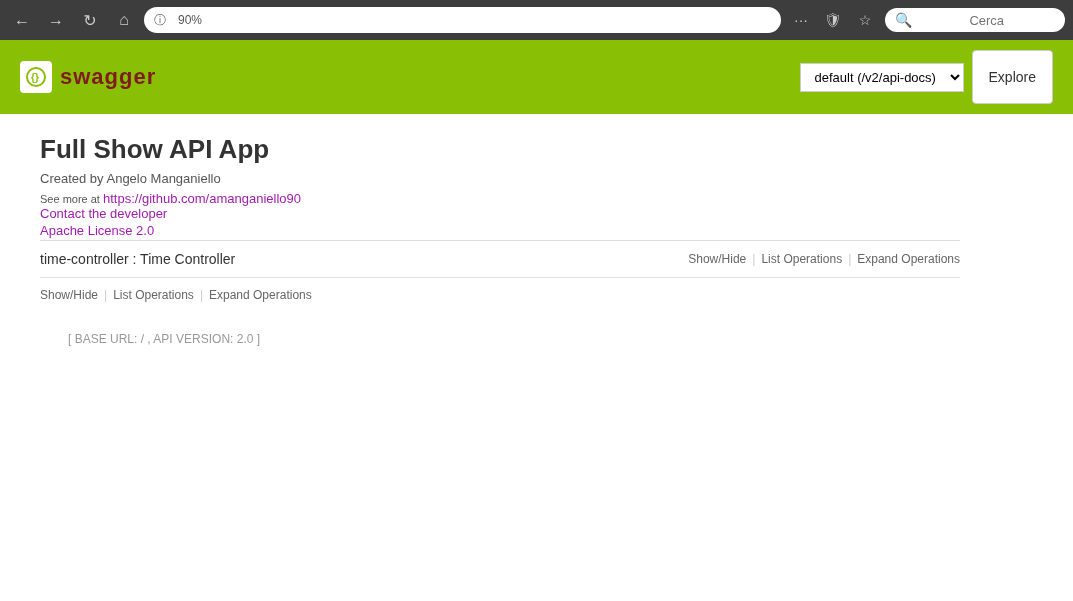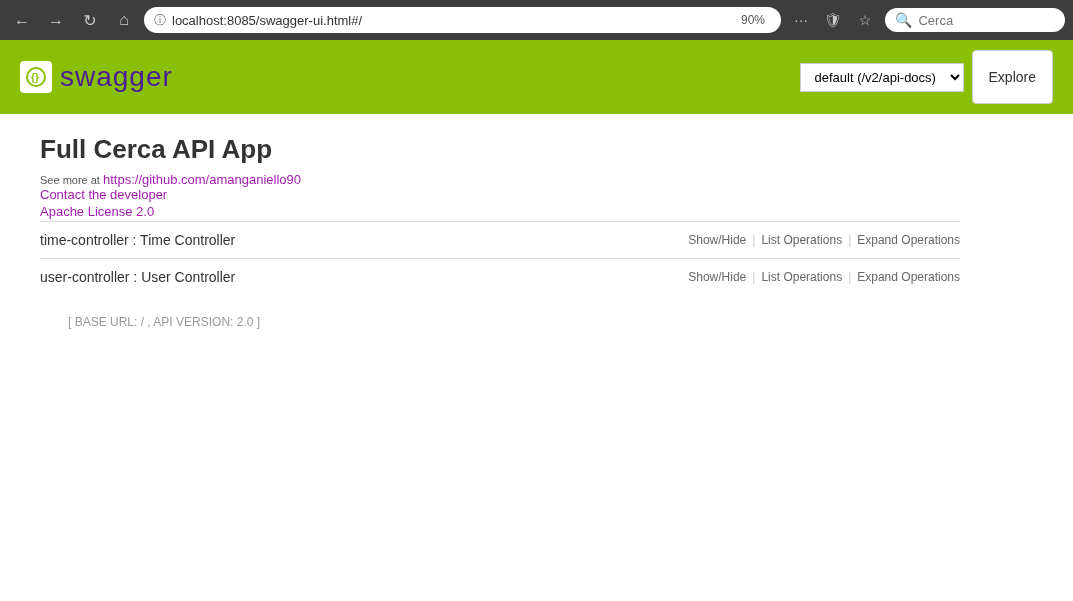--- a/index.html
+++ b/index.html
@@ -100,20 +100,21 @@
       width: 180px;
     }
 
     .browser-search input {
       border: none;
       outline: none;
       font-size: 13px;
       color: #c2410c;
       background: transparent;
       width: 100%;
+      text-align: center;
     }
 
     
     .swagger-header {
       background: #89bf04;
       padding: 10px 20px;
       display: flex;
       align-items: center;
       justify-content: space-between;
     }
@@ -131,23 +132,23 @@
       border-radius: 4px;
       display: flex;
       align-items: center;
       justify-content: center;
       font-weight: bold;
       font-size: 16px;
       color: #89bf04;
     }
 
     .swagger-logo-text {
-      color: #4c1d95;
-      font-size: 28px;
-      font-weight: normal;
+      color: #7f1d1d;
+      font-size: 22px;
+      font-weight: bold;
       letter-spacing: 1px;
     }
 
     .swagger-controls {
       display: flex;
       align-items: center;
       gap: 8px;
     }
 
     .api-selector {
@@ -256,21 +257,20 @@
 <body>
 
 <div class="browser-chrome">
   <button class="browser-nav-btn">←</button>
   <button class="browser-nav-btn">→</button>
   <button class="browser-nav-btn">↻</button>
   <button class="browser-nav-btn">⌂</button>
 
   <div class="browser-address-bar">
     <span class="address-icon">ⓘ</span>
-    <input class="address-input" type="text" value="localhost:8085/swagger-ui.html#/" style="">
     <span class="zoom-badge">90%</span>
   </div>
 
   <div class="browser-actions">
     <button class="browser-action-btn">···</button>
     <button class="browser-action-btn">🛡</button>
     <button class="browser-action-btn">☆</button>
   </div>
 
   <div class="browser-search">
@@ -291,22 +291,25 @@
   </div>
   <div class="swagger-controls">
     <select class="api-selector">
       <option>default (/v2/api-docs)</option>
     </select>
     <button class="explore-btn">Explore</button>
   </div>
 </div>
 
 <div class="main-content">
-  <h1 class="api-title">Full Cerca API App</h1>
-
+  <h1 class="api-title">Full Show API App</h1>
+
+  <p class="api-meta">
+    <span>Created by Angelo Manganiello</span>
+  </p>
 
   <div class="api-links">
     <span style="font-size:11px; color:#555;">See more at </span><a href="#" style="display:inline;">https://github.com/amanganiello90</a>
     <br>
     <a href="#">Contact the developer</a>
     <a href="#">Apache License 2.0</a>
   </div>
 
   <div class="controllers-section">
 
@@ -315,21 +318,20 @@
       <div class="controller-actions">
         <a class="controller-action-link">Show/Hide</a>
         <span class="separator">|</span>
         <a class="controller-action-link">List Operations</a>
         <span class="separator">|</span>
         <a class="controller-action-link">Expand Operations</a>
       </div>
     </div>
 
     <div class="controller-row">
-      <span class="controller-name">user-controller : User Controller</span>
       <div class="controller-actions">
         <a class="controller-action-link">Show/Hide</a>
         <span class="separator">|</span>
         <a class="controller-action-link">List Operations</a>
         <span class="separator">|</span>
         <a class="controller-action-link">Expand Operations</a>
       </div>
     </div>
   </div>
 

